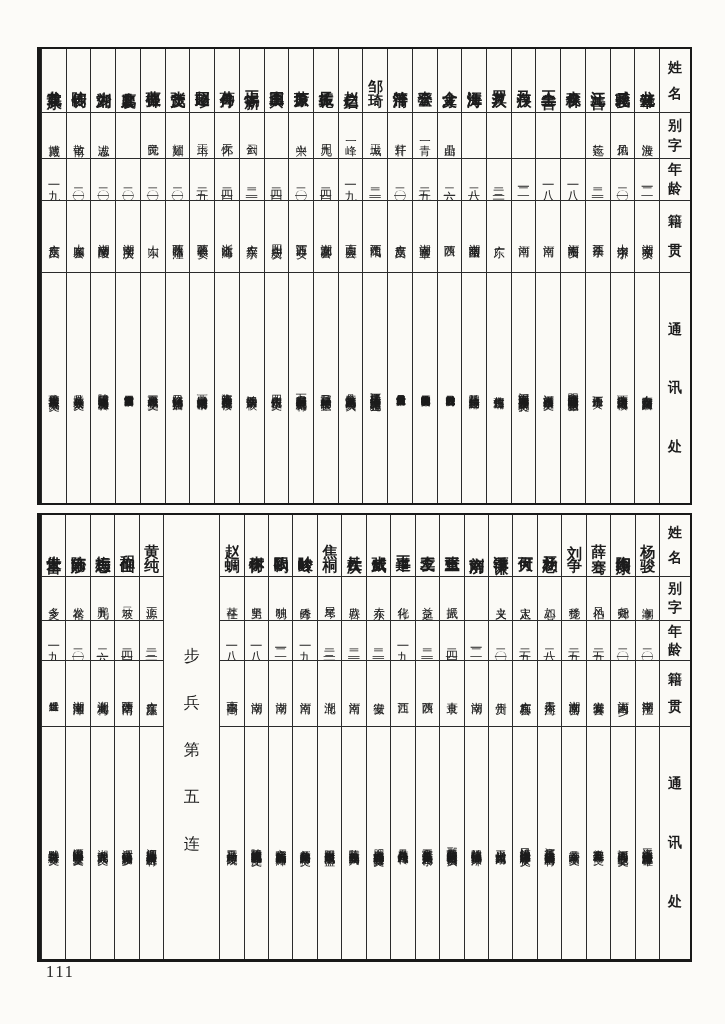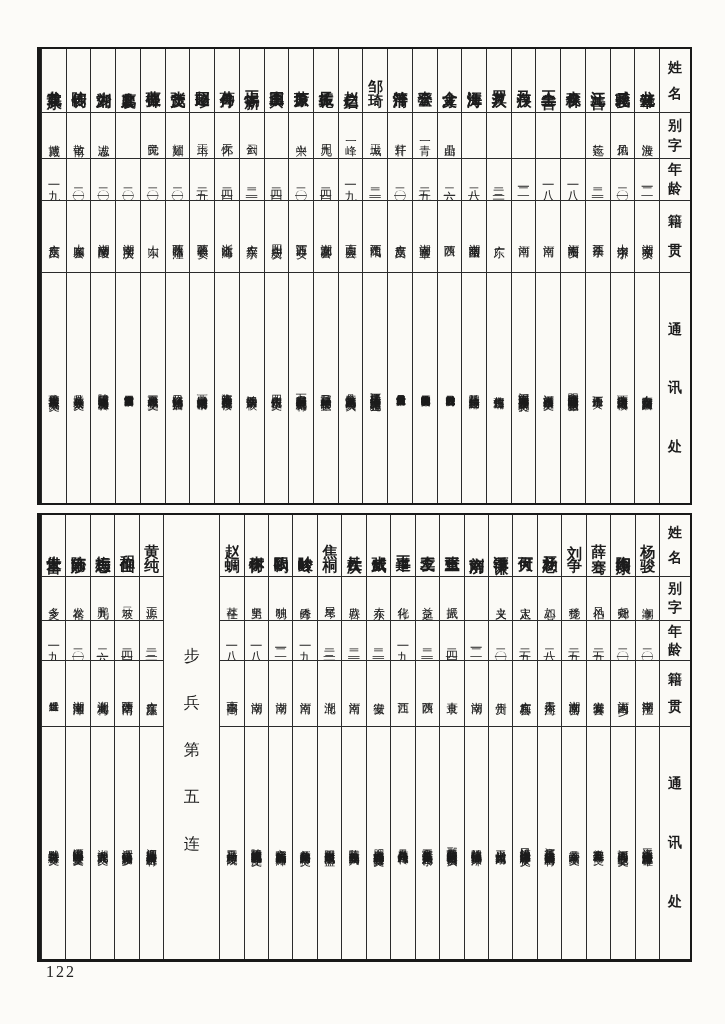--- a/index.html
+++ b/index.html
@@ -469,14 +469,14 @@
   </div>
       <div class="col person">
     <div class="cell r-name">朱世富</div>
     <div class="cell r-zi">多文</div>
     <div class="cell r-age">一九</div>
     <div class="cell r-origin tiny-o">绥远土默特</div>
     <div class="cell r-addr">土默特总营署转交</div>
   </div>
   </div>
 
-  <div class="page-number">122</div>
+  <div class="page-number">111</div>
 </div>
 
 </body></html>

